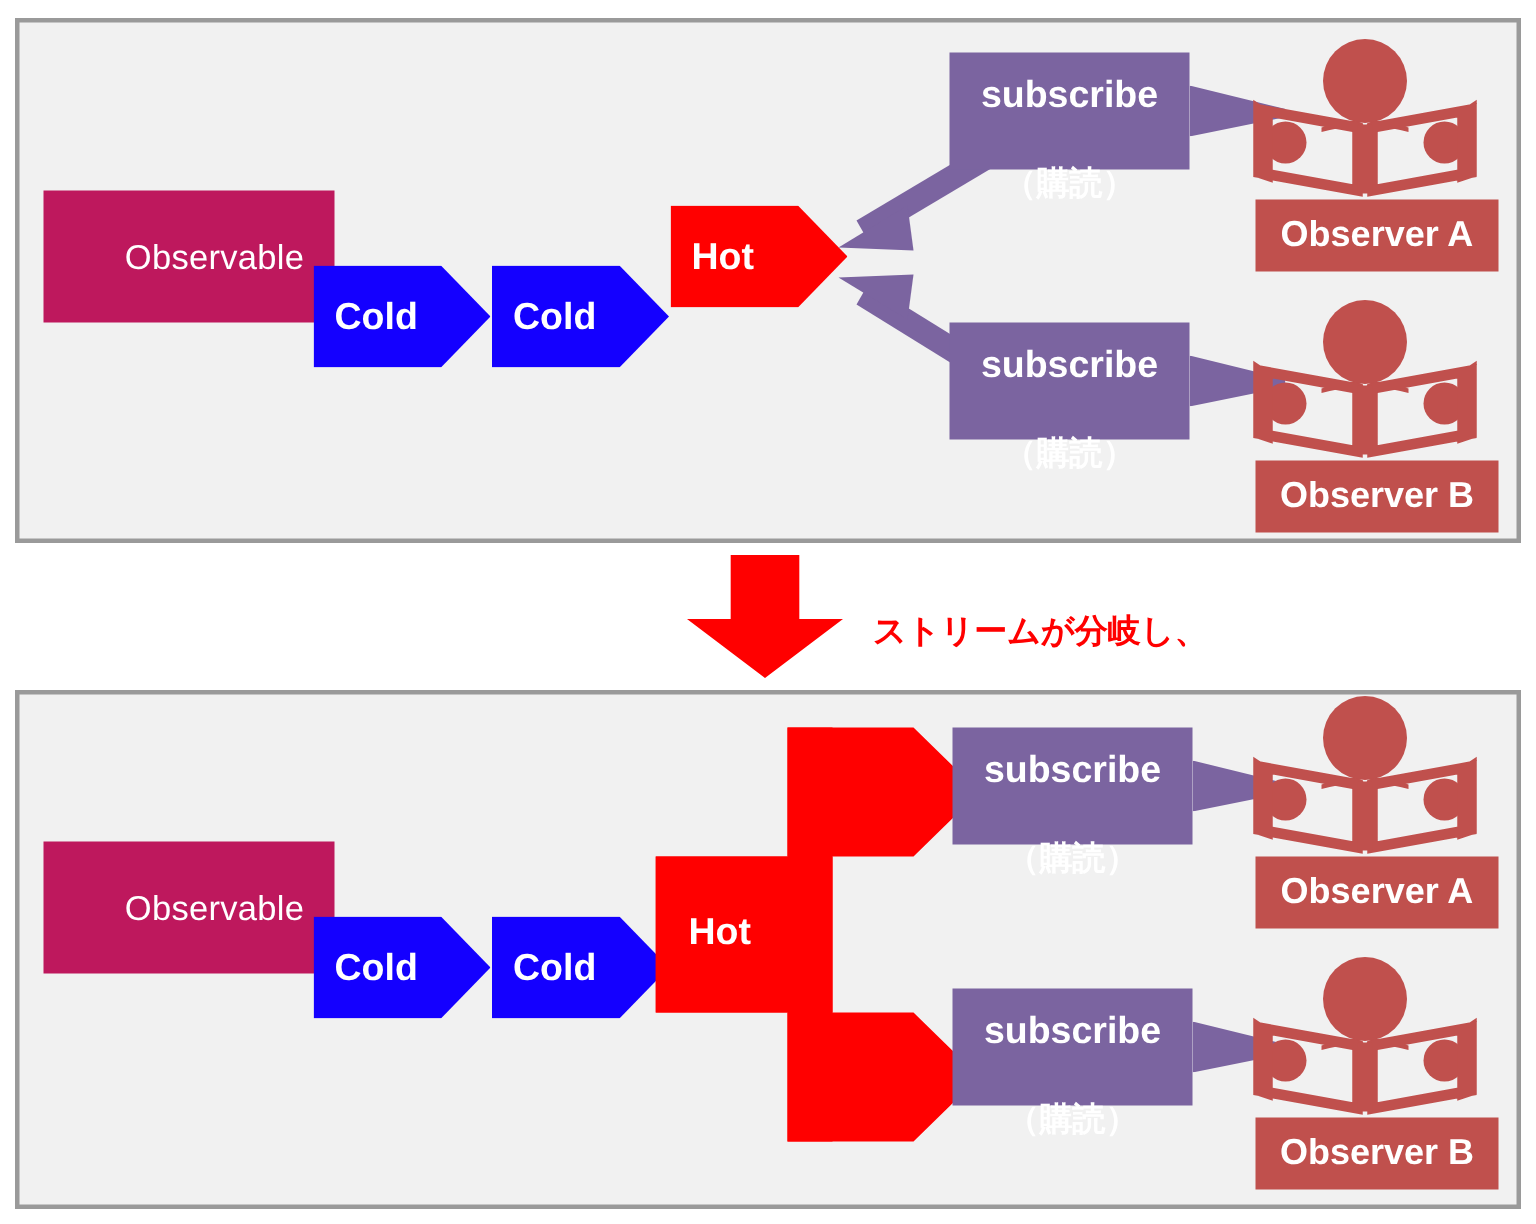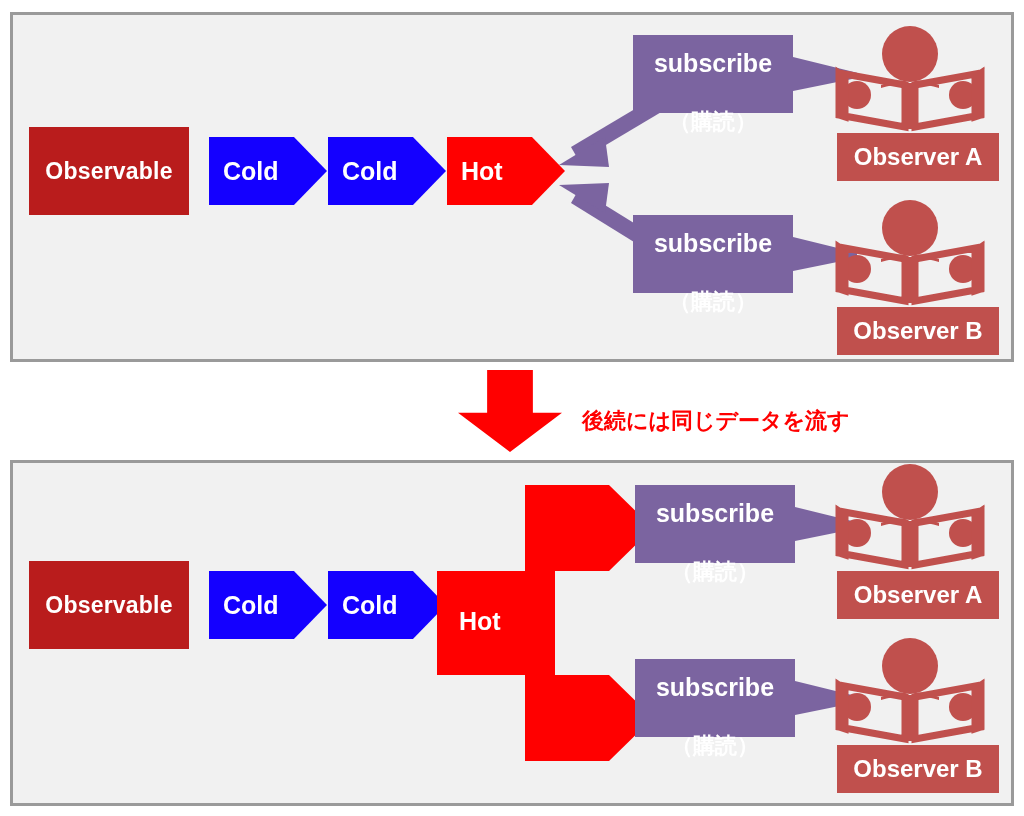--- a/index.html
+++ b/index.html
@@ -25,41 +25,42 @@
     background: #f1f1f1;
     border: 3px solid #9a9a9a;
     box-sizing: border-box;
   }
   #panel-top    { left: 10px; top: 12px;  width: 1004px; height: 350px; }
   #panel-bottom { left: 10px; top: 460px; width: 1004px; height: 346px; }
 
   
   .observable-box {
     position: absolute;
-    background: #b91c1c;
+    background: #be185d;
     display: flex;
     align-items: center;
     justify-content: center;
     color: #ffffff;
-    font-weight: bold;
+    font-weight: normal;
     letter-spacing: .2px;
+    padding-left: 34px;
   }
 
   
   .chevron {
     position: absolute;
     display: flex;
     align-items: center;
     color: #ffffff;
     font-weight: bold;
     -webkit-clip-path: polygon(0 0, 72% 0, 100% 50%, 72% 100%, 0 100%);
     clip-path: polygon(0 0, 72% 0, 100% 50%, 72% 100%, 0 100%);
   }
   .chevron > span { padding-left: 14px; }
-  .chev-cold { background: #1400ff; }
+  .chev-cold { background: #1400ff; margin-top: 40px; }
   .chev-hot  { background: #ff0000; }
 
   
   .fork {
     position: absolute;
     background: #ff0000;
   }
   .fork .fork-label {
     position: absolute;
     color: #ffffff;
@@ -204,20 +205,21 @@
       </svg>
       <div class="obs-label" style="left:18px; top:108px; width:162px; height:48px; font-size:24px;">
         <span>Observer B</span>
       </div>
     </div>
   </div>
 
   <div class="down-arrow" style="left:458px; top:370px; width:104px; height:82px;"></div>
 
   <div class="note" style="left:582px; top:376px; font-size:22px;">
+    <div>ストリームが分岐し、</div>
     <div>後続には同じデータを流す</div>
   </div>
 
   <div class="panel" id="panel-bottom">
 
     <div class="observable-box" style="left:16px; top:98px; width:160px; height:88px; font-size:23px;">
       <span>Observable</span>
     </div>
 
     <div class="chevron chev-cold" style="left:196px; top:108px; width:118px; height:68px; font-size:25px;">

